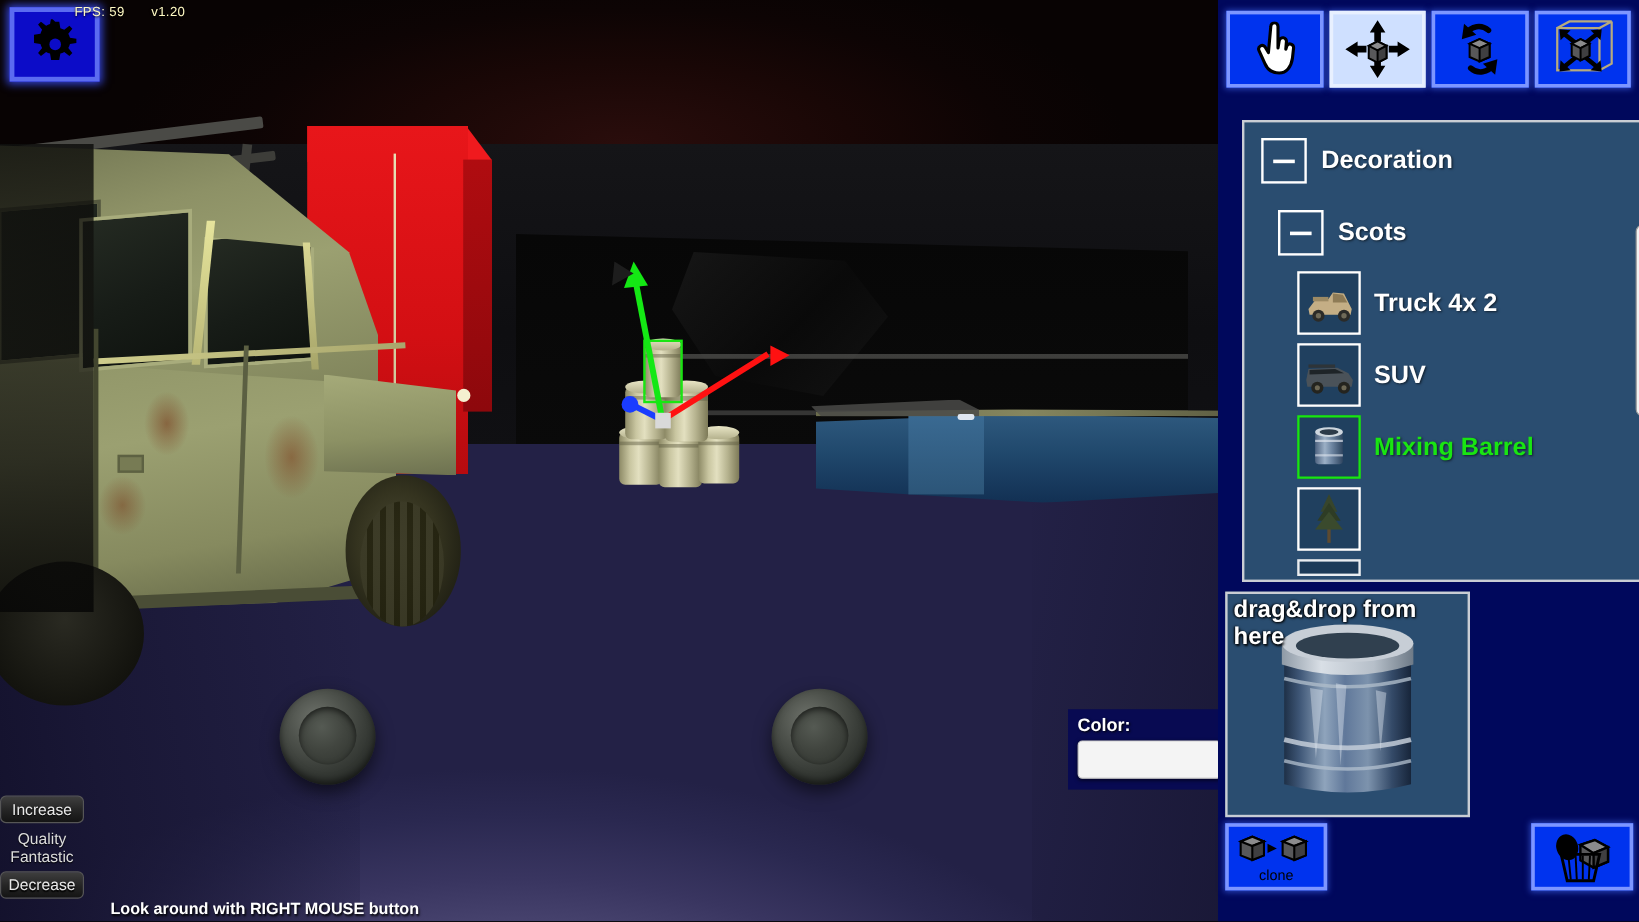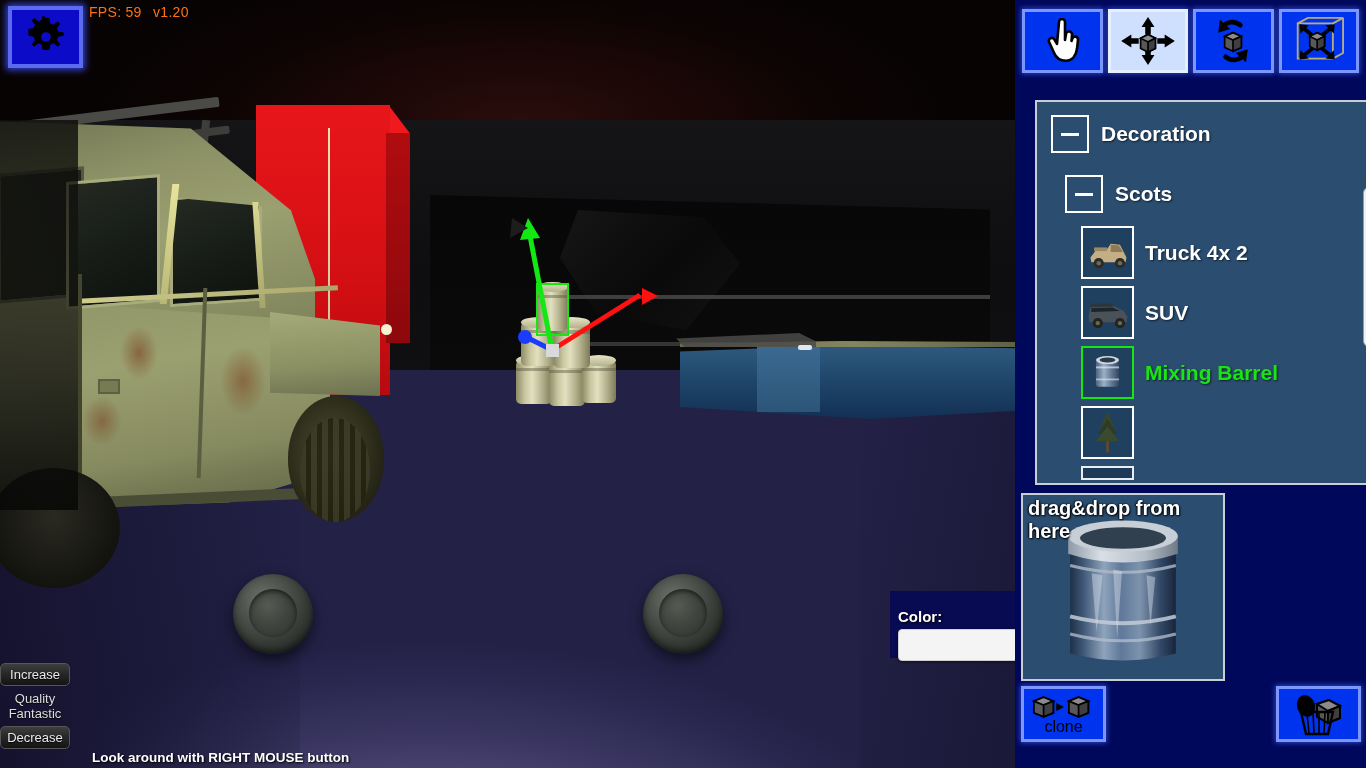--- a/index.html
+++ b/index.html
@@ -208,23 +208,22 @@
     content:""; position:absolute; left:0; right:0; top:18%; height:8%;
     background: rgba(90,88,62,.45);
   }
   .barrel-top {
     position:absolute; border-radius:50%;
     background: linear-gradient(180deg,#e9e6c6,#b4b18d);
   }
 
   
   .hud-text {
-    position:absolute; color:#f97316; font-size:14px; letter-spacing:.3px;
+    position:absolute; color:#fef9c3; font-size:11px; letter-spacing:.3px;
     text-shadow: 0 1px 2px #000;
-    margin-left: 27px;
   }
 
   .settings-btn {
     position:absolute; left:8px; top:6px; width:75px; height:62px;
     background:#0c0cc8;
     border: 4px solid #5b6bf0;
     box-shadow: 0 0 7px 2px rgba(60,80,255,.85);
     display:flex; align-items:center; justify-content:center;
     cursor:pointer;
   }
@@ -258,21 +257,21 @@
     content:""; position:absolute; left:16px; top:15px; width:48px; height:48px;
     border-radius:50%;
     background: radial-gradient(circle at 40% 35%, #555a53 0%, #41453f 45%, #2e322d 100%);
     box-shadow: inset 0 2px 5px rgba(0,0,0,.6);
   }
 
   
   .color-widget {
     position:absolute; left:890px; top:591px; width:135px; height:67px;
     background:#080a52;
-    padding:17px 8px;
+    padding:5px 8px;
   }
   .color-widget .lbl {
     color:#fff; font-size:15px; font-weight:bold; text-shadow:1px 1px 2px #000;
   }
   .color-swatch {
     margin-top:4px; width:120px; height:32px;
     background:#f4f4f4; border-radius:4px; border:1px solid #cfcfcf;
     box-shadow: 0 1px 3px rgba(0,0,0,.5);
     cursor:pointer;
   }
@@ -354,21 +353,21 @@
   }
 
   .clone-btn {
     position:absolute; left:1021px; top:686px; width:85px; height:56px;
     background:#0033ee; border:3px solid #7d96ff;
     box-shadow:0 0 5px 1px rgba(70,110,255,.6);
     cursor:pointer;
   }
   .clone-label {
     position:absolute; left:0; right:0; bottom:3px; text-align:center;
-    color:#000; font-size:16px;
+    color:#000; font-size:12px;
   }
   .delete-btn {
     position:absolute; left:1276px; top:686px; width:85px; height:56px;
     background:#0033ee; border:3px solid #7d96ff;
     box-shadow:0 0 5px 1px rgba(70,110,255,.6);
     display:flex; align-items:center; justify-content:center;
     cursor:pointer;
   }
 </style>
 </head>

